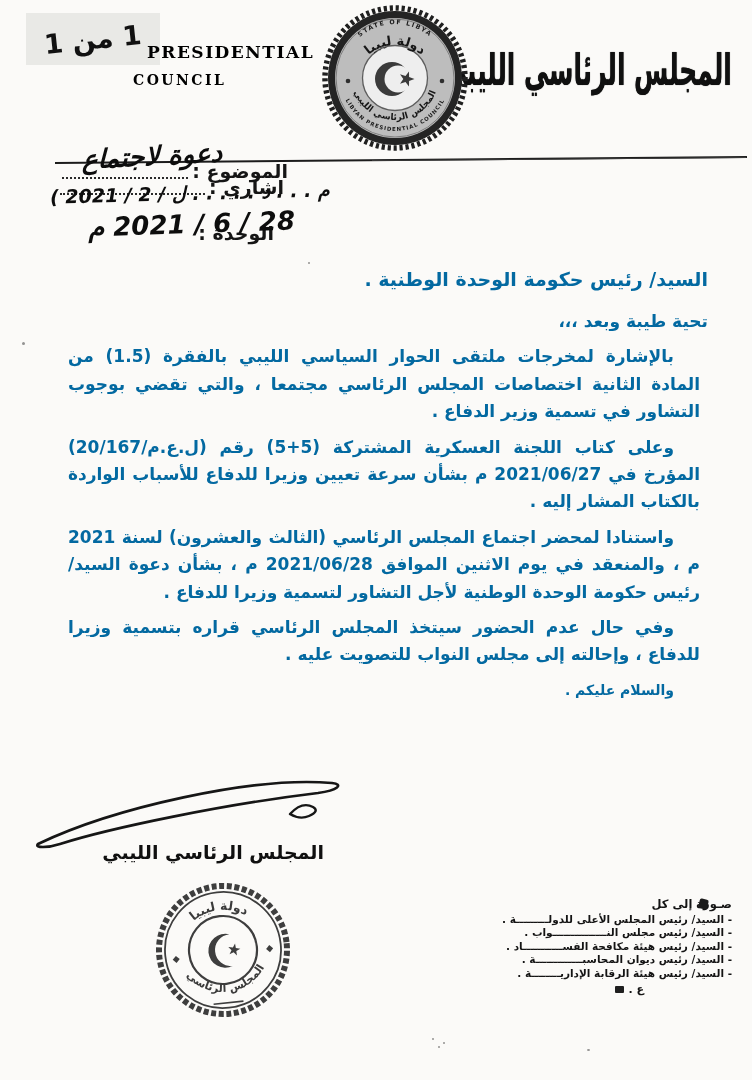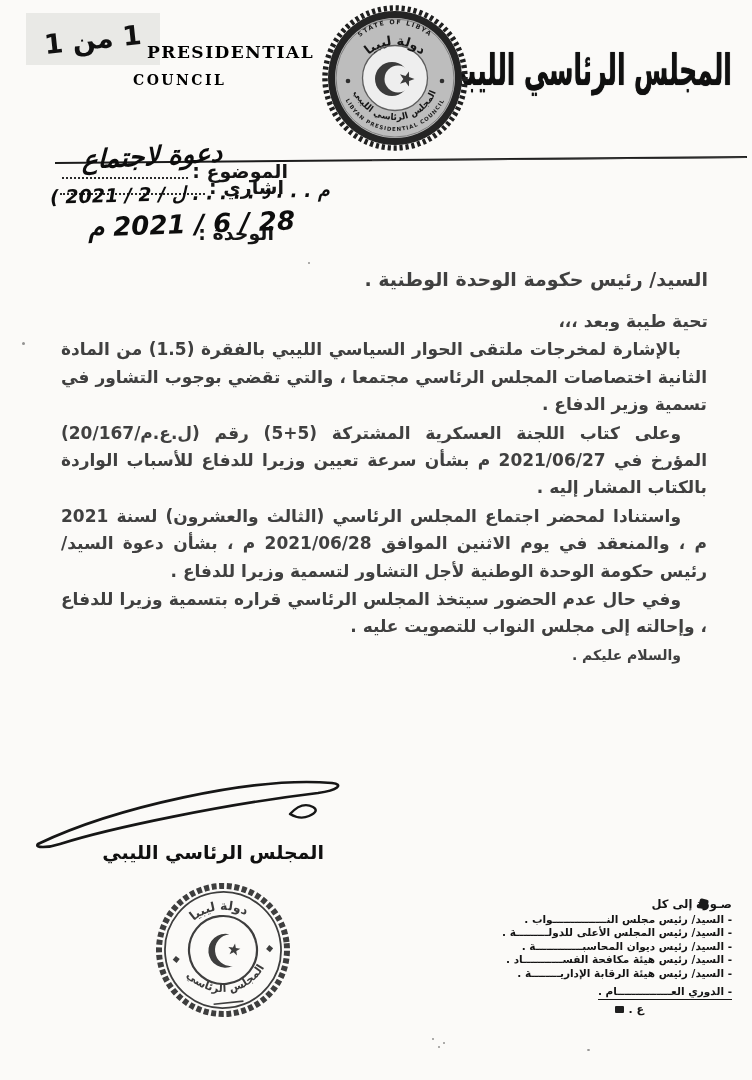--- a/index.html
+++ b/index.html
@@ -42,25 +42,25 @@
   .fr3{left:68px;top:222px;width:206px;}
   .hand{
     font-weight:bold;font-style:italic;color:#0d0d0d;direction:rtl;white-space:nowrap;
   }
   .hand-subject{left:82px;top:141px;font-size:26px;transform:rotate(-3deg) skewX(-4deg);}
   .hand-ref{left:50px;top:182px;font-size:19px;transform:rotate(-1.5deg);}
   .hand-date{left:88px;top:209px;font-size:26px;transform:rotate(-2deg);letter-spacing:2px;}
   
   .letter-body{
     left:60px;top:264px;width:648px;direction:rtl;text-align:justify;
-    font-size:17px;font-weight:bold;line-height:27.4px;color:#404040;
+    font-size:17px;font-weight:bold;line-height:27.4px;color:#0369a1;
   }
   .salutation{font-size:19px;line-height:30px;margin:0 0 14px 0;}
   .greeting{margin:0;}
-  .letter-body p{margin:1px;text-indent:26px;}
+  .letter-body p{margin:8px;text-indent:26px;}
   .closing{margin:2px 112px 0 0;font-size:14px;text-indent:0;}
   
   .sig-svg{left:18px;top:756px;}
   .sig-name{
     left:120px;top:841px;width:204px;font-size:19px;font-weight:bold;
     direction:rtl;text-align:center;white-space:nowrap;color:#101010;
   }
   .stamp-svg{left:148px;top:878px;transform:rotate(-6deg);opacity:0.92;}
   
   .dist{
@@ -179,26 +179,25 @@
   <text font-size="11" font-weight="bold" fill="#2b2b2b">
     <textPath href="#stampBotArc" startOffset="50%" text-anchor="middle">المجلس الرئاسي</textPath>
   </text>
 </svg>
 
 <div class="abs dist">
   <div class="dist-header">
     <span>صـورة إلى كل</span>
     <span class="dist-blob"></span>
   </div>
+  <div class="dist-item">- السيد/ رئيس المجلس الأعلى للدولـــــــــة .</div>
   <div class="dist-item">- السيد/ رئيس مجلس النـــــــــــــــواب .</div>
-  <div class="dist-item">- السيد/ رئيس المجلس الأعلى للدولـــــــــة .</div>
+  <div class="dist-item">- السيد/ رئيس هيئة مكافحة الفســـــــــــاد .</div>
   <div class="dist-item">- السيد/ رئيس ديوان المحاسبـــــــــــــة .</div>
-  <div class="dist-item">- السيد/ رئيس هيئة مكافحة الفســـــــــــاد .</div>
   <div class="dist-item">- السيد/ رئيس هيئة الرقابة الإداريــــــــة .</div>
-  <div><span class="dist-item underlined">- الدوري العـــــــــــــــام .</span></div>
   <div class="dist-initials">
     <span>ع .</span>
     <span class="sq-icon"></span>
   </div>
 </div>
 
 <div class="abs speck" style="left:22px;top:342px;width:3px;height:3px;"></div>
 <div class="abs speck" style="left:432px;top:1038px;width:2px;height:2px;"></div>
 <div class="abs speck" style="left:443px;top:1042px;width:2px;height:2px;"></div>
 <div class="abs speck" style="left:438px;top:1046px;width:2px;height:2px;"></div>

